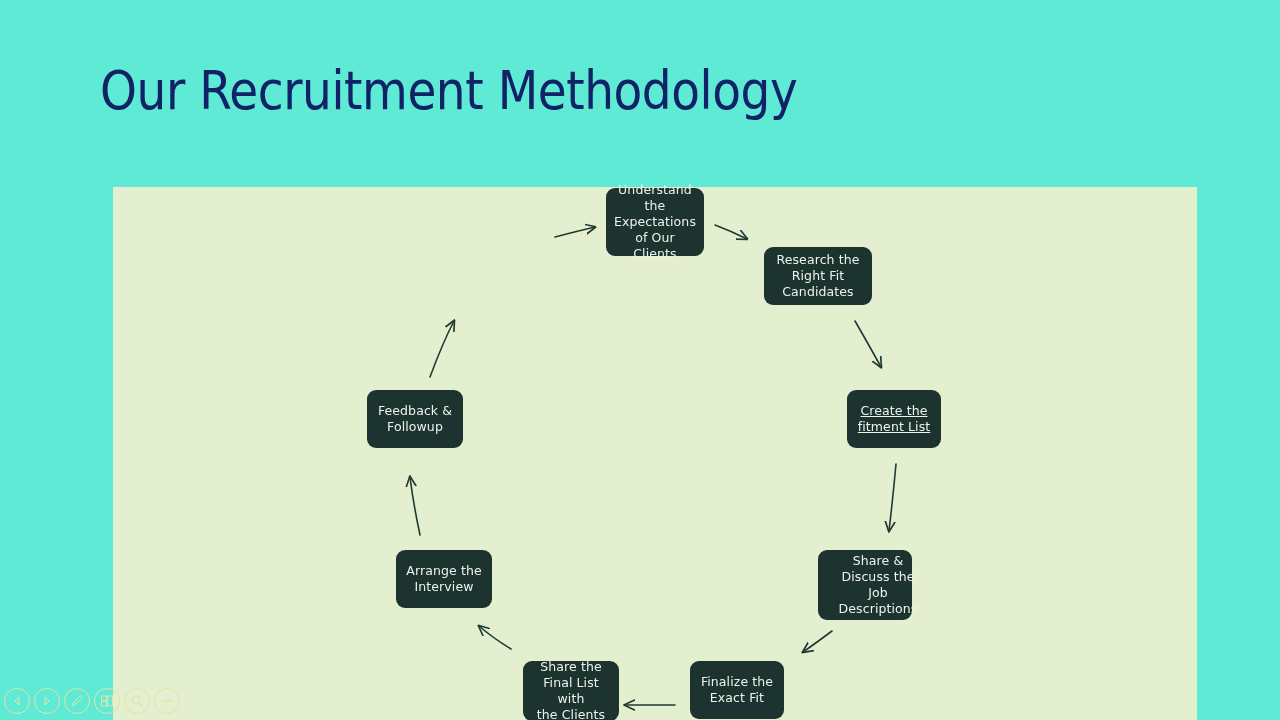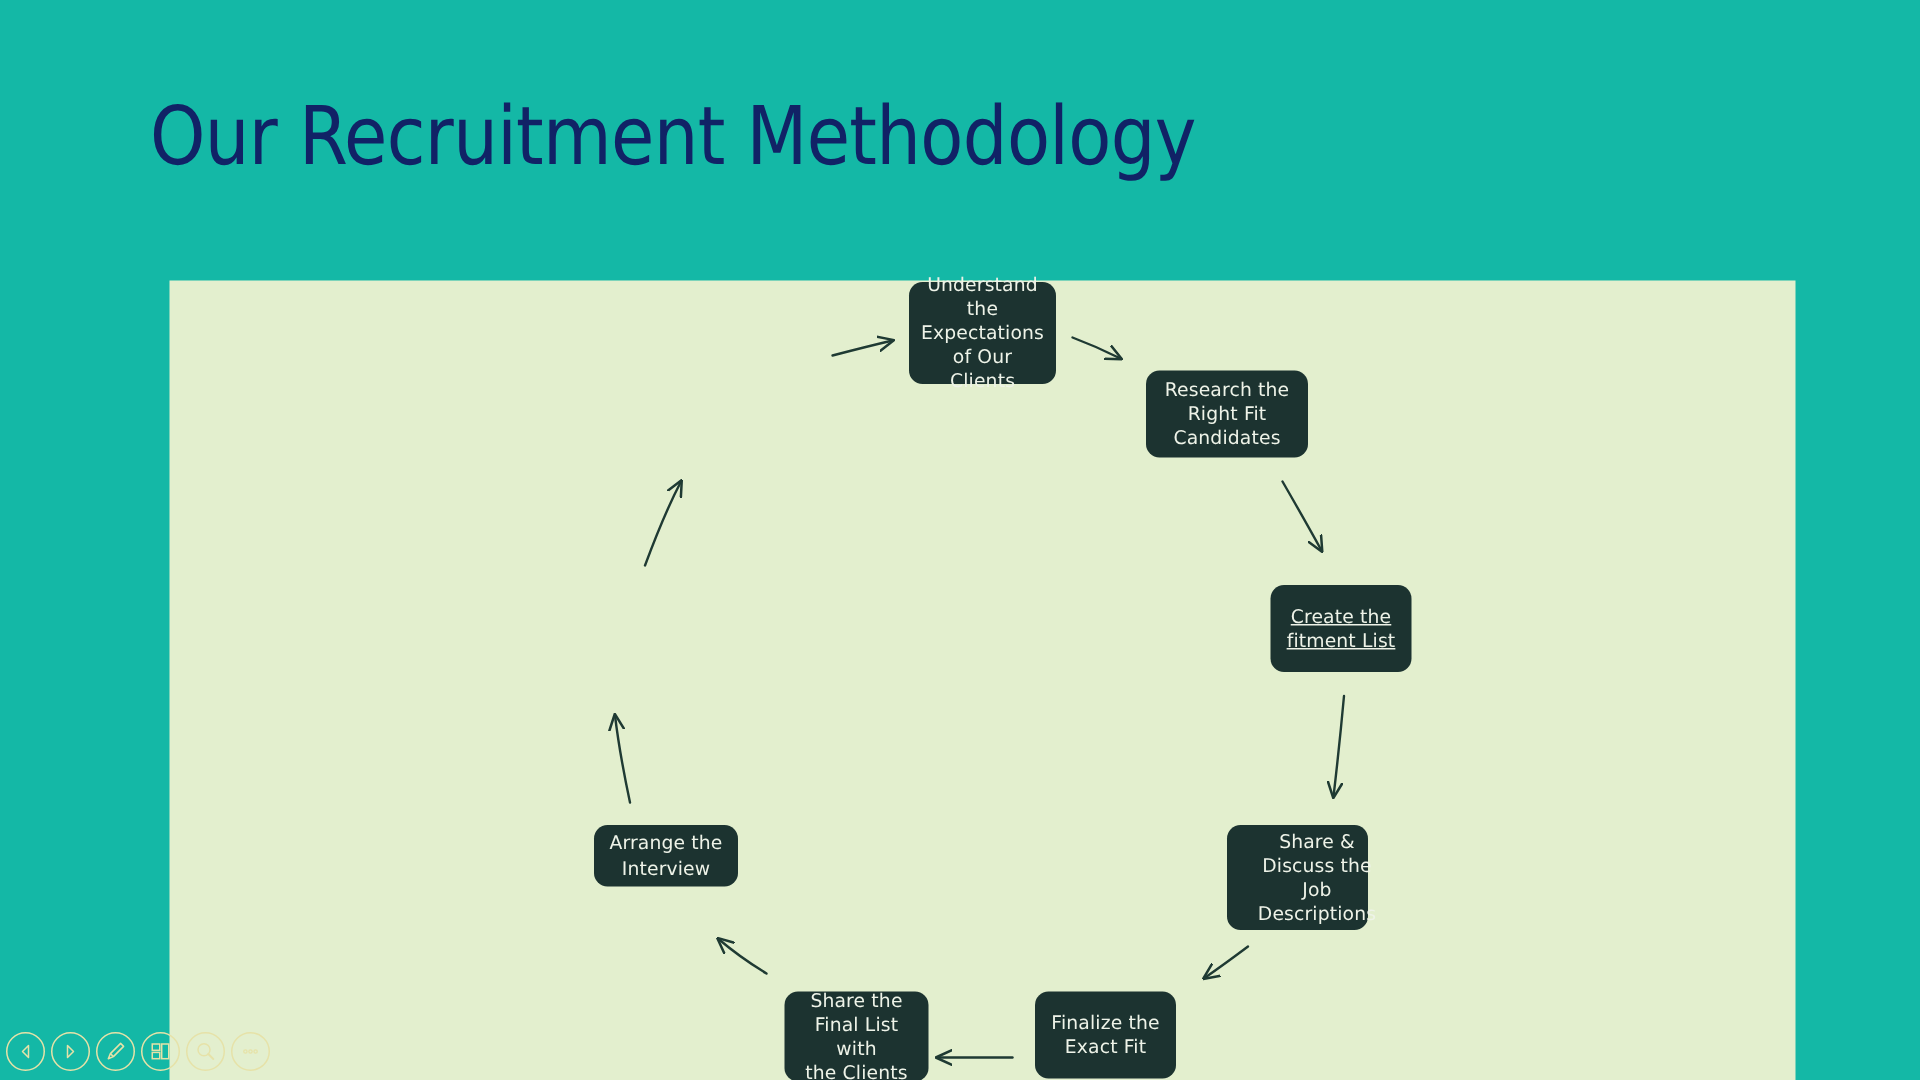--- a/index.html
+++ b/index.html
@@ -14,21 +14,21 @@
     background: #FCFACC;
     font-family: "Liberation Sans", sans-serif;
     position: relative;
   }
 
   #slide {
     position: absolute;
     left: 0; top: 0;
     width: 1280px;
     height: 720px;
-    background: #14b8a6;
+    background: #5eead4;
   }
 
   
   #page-title {
     position: absolute;
     left: 100px;
     top: 55px;
     font-family: "DejaVu Sans", sans-serif;
     font-size: 54px;
     line-height: 72px;
@@ -85,21 +85,21 @@
     white-space: pre-line;
   }
 
   
   #node-understand  { left: 493px; top:   1px; width: 98px;  height: 68px; }
   #node-research    { left: 651px; top:  60px; width: 108px;  height: 58px; }
   #node-create      { left: 734px; top: 203px; width: 94px;  height: 58px; text-decoration: underline; }
   #node-share-jd    { left: 705px; top: 363px; width: 94px;  height: 70px; padding-left: 32px; }
   #node-finalize    { left: 577px; top: 474px; width: 94px;  height: 58px; }
   #node-final-list  { left: 410px; top: 474px; width: 96px;  height: 60px; }
-  #node-arrange     { left: 283px; top: 363px; width: 96px;  height: 41px; }
+  #node-arrange     { left: 283px; top: 363px; width: 96px;  height: 58px; }
   #node-feedback    { left: 254px; top: 203px; width: 96px;  height: 58px; }
   #node-closure     { left: 337px; top:  60px; width: 96px;  height: 58px; }
 
   
   #toolbar {
     position: absolute;
     left: 4px;
     bottom: 4px;
     height: 30px;
     display: flex;
@@ -162,20 +162,22 @@
 Discuss the
 Job
 Descriptions</div>
       <div class="node" id="node-final-list">Share the
 Final List with
 the Clients</div>
       <div class="node" id="node-finalize">Finalize the
 Exact Fit</div>
       <div class="node" id="node-arrange">Arrange the
 Interview</div>
+      <div class="node" id="node-feedback">Feedback &amp;
+Followup</div>
 
     </div>
   </div>
 
   <div id="toolbar">
 
     <button class="tool-btn">
       <span>
         <svg width="12" height="12" viewBox="0 0 12 12">
           <path d="M8 2 L4 6 L8 10 Z" fill="none" stroke="#E6E2A8" stroke-width="1" stroke-linejoin="round"></path>

